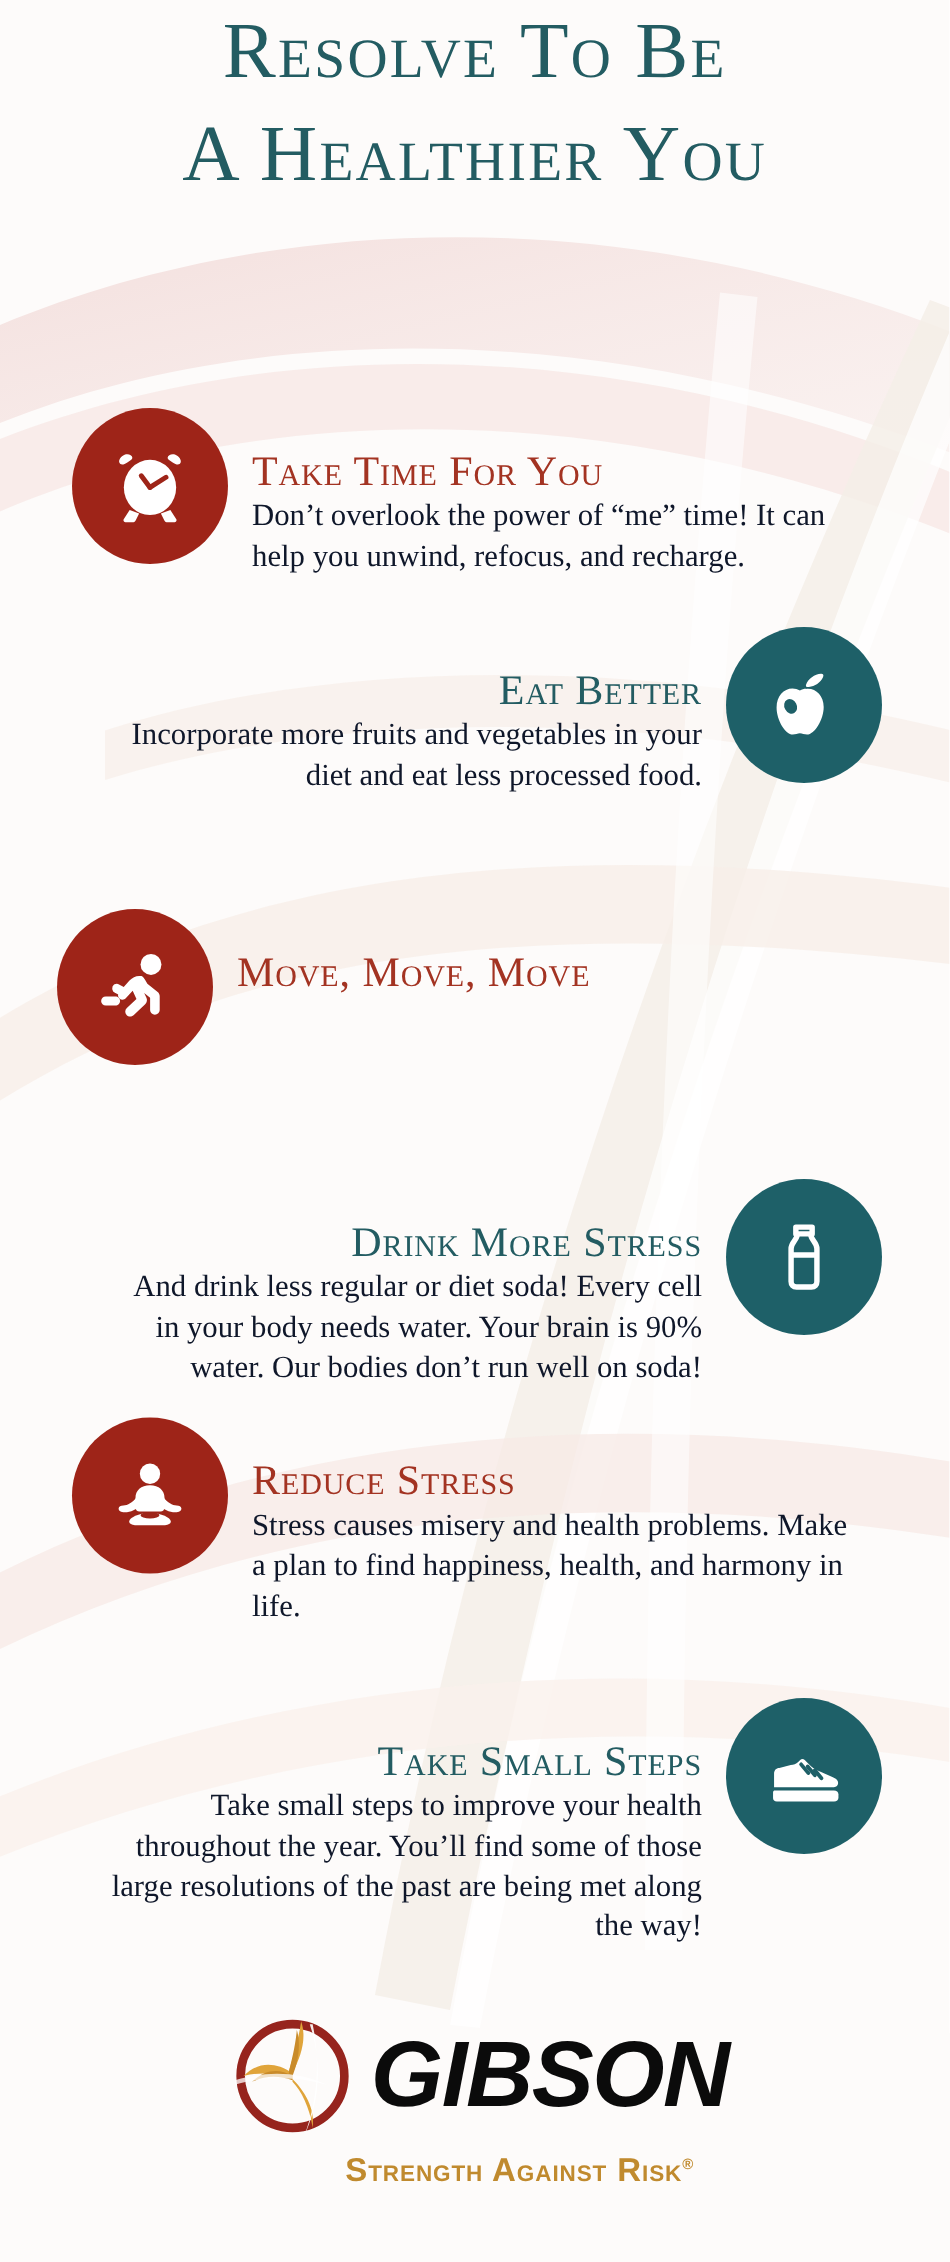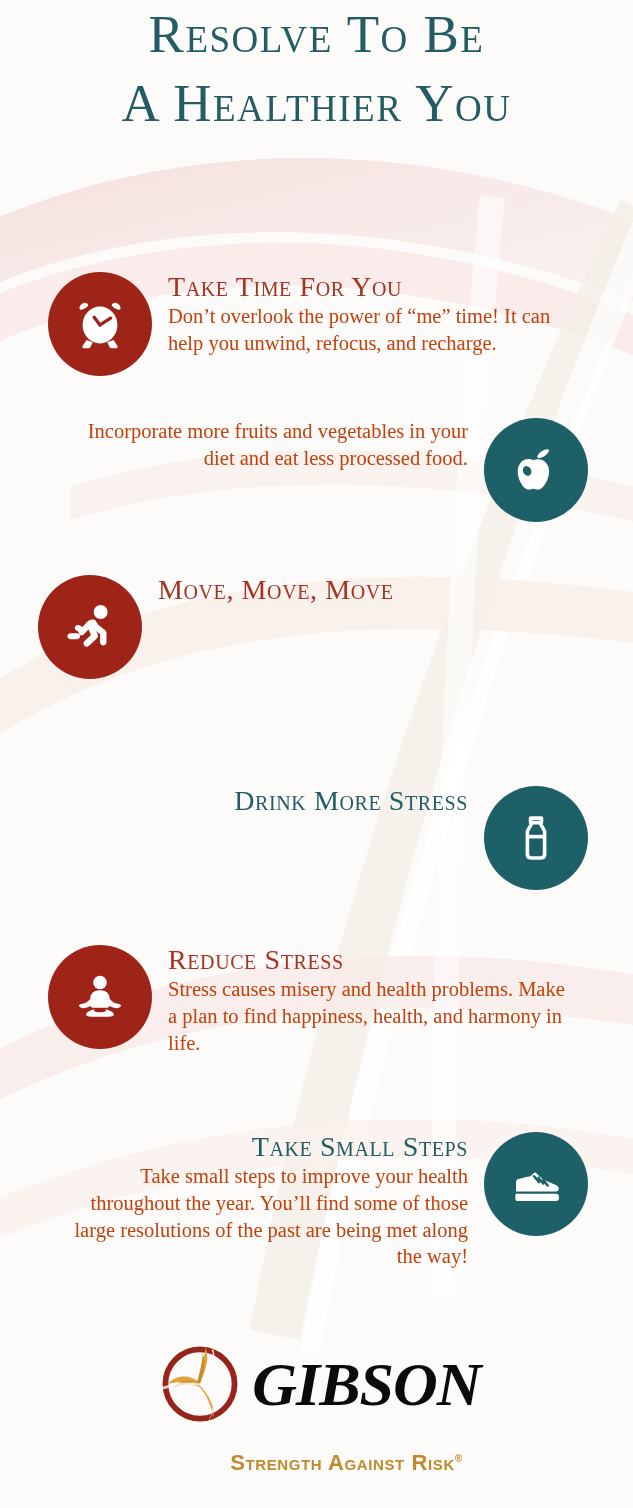--- a/index.html
+++ b/index.html
@@ -64,77 +64,77 @@
     height: 104px;
     border-radius: 50%;
     display: flex;
     align-items: center;
     justify-content: center;
   }
   .icon-circle.red  { background: #9E2418; }
   .icon-circle.teal { background: #1E6068; }
   .icon-circle svg { display: block; }
 
-  .tip-text { flex: 0 0 auto; }
+  .tip-text { flex: 0 0 auto; margin-top: 28px; }
   .tip.left  .tip-text { margin-left: 16px;  text-align: left;  }
   .tip.right .tip-text { margin-right: 16px; text-align: right; }
 
   .tip-heading {
     font-family: "Liberation Serif", "DejaVu Serif", serif;
     font-size: 28px;
     font-weight: 400;
     font-variant: small-caps;
     letter-spacing: 0.6px;
     line-height: 1.05;
     margin: 0 0 2px 0;
   }
   .tip-heading.red  { color: #A33322; }
   .tip-heading.teal { color: #235C62; }
 
   .tip-body {
     font-family: "Liberation Serif", "DejaVu Serif", serif;
     font-size: 20.5px;
     line-height: 1.30;
-    color: #c2410c;
+    color: #0f172a;
     margin: 0;
   }
 
   
   .logo-block {
     position: absolute;
     left: 0;
     top: 1336px;
     width: 633px;
     display: flex;
     flex-direction: column;
     align-items: center;
   }
   .logo-row {
     display: flex;
     align-items: center;
     justify-content: center;
   }
   .logo-wordmark {
-    font-family: Liberation Serif, serif;
+    font-family: Liberation Sans, sans-serif;
     font-size: 62px;
     font-weight: 700;
     font-style: italic;
     color: #0b0b0b;
     letter-spacing: -1px;
     line-height: 1;
     margin-left: 4px;
   }
   .logo-tagline {
     font-family: "Liberation Sans", "DejaVu Sans", sans-serif;
     font-size: 22px;
     font-weight: 700;
     font-variant: small-caps;
     letter-spacing: 0.6px;
     color: #C08A2E;
-    margin-top: 18px;
+    margin-top: 2px;
     margin-left: 60px;
   }
   .logo-tagline sup { font-size: 10px; vertical-align: super; }
 </style>
 </head>
 <body>
 
 <div class="infographic">
 
   <svg class="bg-art" viewBox="0 0 633 1508" preserveAspectRatio="none" aria-hidden="true">
@@ -192,25 +192,26 @@
       <div class="icon-circle teal">
         <svg width="60" height="60" viewBox="0 0 64 64">
           <g fill="#ffffff">
             <path d="M33.5 20.5c-1.6 0-3 .4-4.4 1.1-1.6-.9-3.4-1.4-5.3-1.4-6.3 0-11.3 5.6-11.3 13.5 0 9.2 6.4 19.3 11.5 19.3 2 0 3.4-.9 5.1-.9 1.7 0 3 .9 5.1 .9 5.3 0 11.8-10.6 11.8-19.6 0-7.6-5.1-12.9-11.2-12.9-.5 0-.9 0-1.3 .1z"></path>
             <path d="M35.5 19.2c4.2-.4 8.2-3.1 10-6.9 .7-1.5 .2-2.6-1.4-2.5-4.5 .3-9.2 3.6-10.6 7.6-.5 1.4 .2 2 2 1.8z"></path>
           </g>
           <ellipse cx="22.5" cy="33" rx="4.4" ry="5.4" transform="rotate(-28 22.5 33)" fill="#1E6068"></ellipse>
         </svg>
       </div>
       <div class="tip-text" style="width:395px;">
+        <p class="tip-heading teal">Eat Better</p>
         <p class="tip-body">Incorporate more fruits and vegetables in your diet and eat less processed food.</p>
       </div>
     </div>
 
-    <div class="tip left" style="top:575px; left:38px; width:550px;">
+    <div class="tip left" style="top:606px; left:38px; width:550px;">
       <div class="icon-circle red">
         <svg width="62" height="62" viewBox="0 0 64 64">
           <g fill="#ffffff">
             <circle cx="43" cy="16.5" r="7.2"></circle>
             <path d="M36.5 24.5c-3.2-.6-6 .6-8.3 3.1l-7 7.8c-1.2 1.4-1.2 3.3 .1 4.5 1.3 1.2 3.3 1.1 4.5-.3l4.6-5.1 2.6 5.8-6.6 6.2c-1.4 1.3-1.5 3.4-.2 4.8 1.3 1.4 3.4 1.4 4.8 .1l8-7.5c1.3-1.2 1.6-3 .8-4.6l-1.5-3.1 4.1 3.2v8.3c0 1.9 1.5 3.4 3.3 3.4s3.3-1.5 3.3-3.4V38.4c0-1.2-.5-2.3-1.4-3l-7.1-5.6c-1.2-1.9-2.3-4.6-4-5.3z"></path>
             <path d="M27.5 33.8l-6.5-3.6c-1.5-.8-3.4-.3-4.3 1.2-.8 1.5-.3 3.4 1.2 4.3l5.2 2.9z"></path>
             <path d="M18.5 38.5h-6.6c-1.8 0-3.2 1.4-3.2 3.1s1.4 3.1 3.2 3.1h6.6c1.8 0 3.2-1.4 3.2-3.1s-1.4-3.1-3.2-3.1z"></path>
           </g>
         </svg>
       </div>
@@ -224,20 +225,21 @@
         <svg width="58" height="58" viewBox="0 0 64 64">
           <g fill="none" stroke="#ffffff" stroke-width="4" stroke-linejoin="round">
             <path d="M26 10h12v5h-12z"></path>
             <path d="M27 15.5c0 4-4.5 5.5-4.5 10.5v24c0 2.5 1.5 4 4 4h11c2.5 0 4-1.5 4-4V26c0-5-4.5-6.5-4.5-10.5"></path>
             <line x1="23" y1="30.5" x2="41" y2="30.5"></line>
           </g>
         </svg>
       </div>
       <div class="tip-text" style="width:390px;">
         <p class="tip-heading teal">Drink More Stress</p>
+        <p class="tip-body">And drink less regular or diet soda! Every cell in your body needs water. Your brain is 90% water. Our bodies don’t run well on soda!</p>
       </div>
     </div>
 
     <div class="tip left" style="top:945px; left:48px; width:540px;">
       <div class="icon-circle red">
         <svg width="62" height="62" viewBox="0 0 64 64">
           <g fill="#ffffff">
             <circle cx="32" cy="17" r="7"></circle>
             <path d="M32 25c-6.2 0-10 3.6-10 8.8v6.4c0 1.6 1.2 2.8 2.8 2.8h14.4c1.6 0 2.8-1.2 2.8-2.8v-6.4C42 28.6 38.2 25 32 25z"></path>
             <path d="M22.5 33.5c-2.6 3.2-5.8 5.2-8.8 5.4-1.9 .1-3.2 .8-3.3 2-.1 1.5 1.6 2.6 4.2 2.6 4.2 0 8.3-1.9 11-5z"></path>

